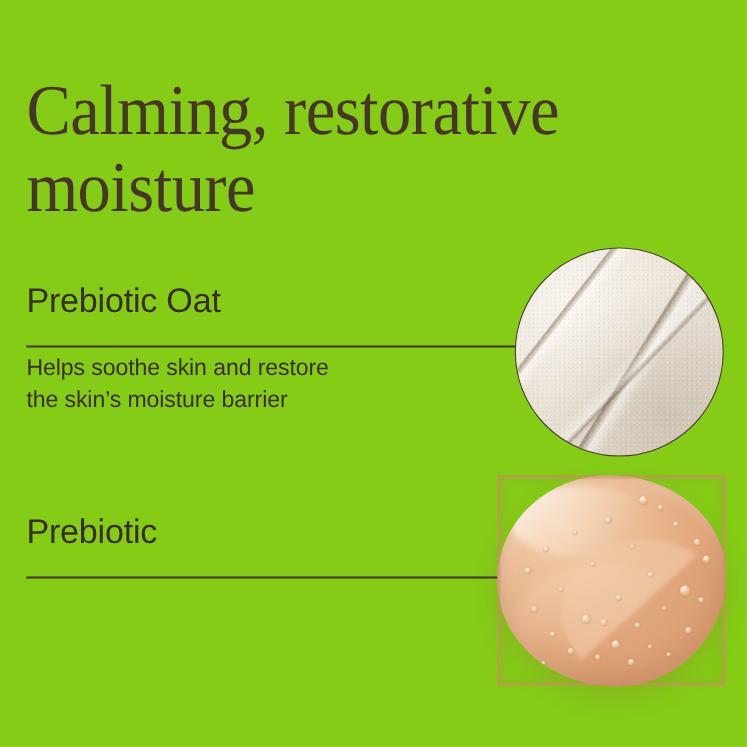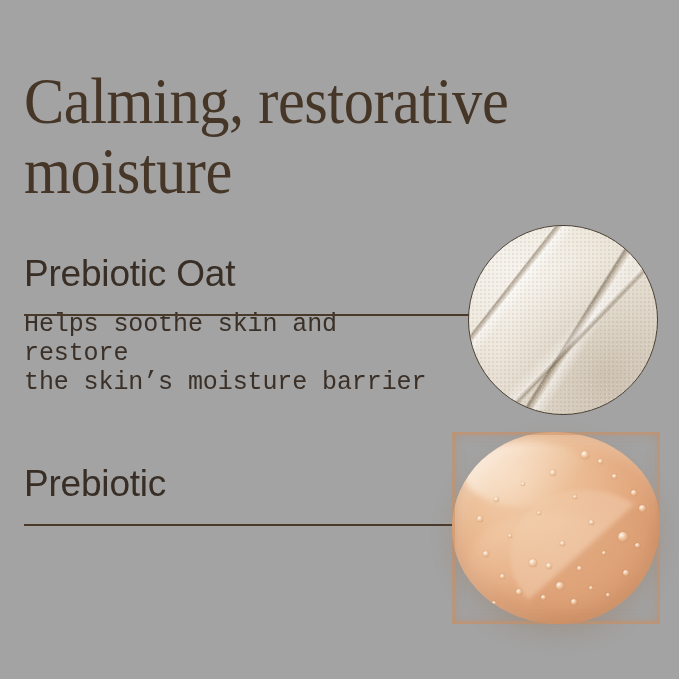--- a/index.html
+++ b/index.html
@@ -2,21 +2,21 @@
 <html><head>
 <meta charset="utf-8">
 <style>
   html,body{margin:0;padding:0;}
   body{
     width:679px;height:679px;
     background:#e8dfd1;
     font-family:"Liberation Sans", sans-serif;
     overflow:hidden;
   }
-  .canvas{position:relative;width:679px;height:679px;overflow:hidden;background:#a3a3a3;}
+  .canvas{position:relative;width:679px;height:679px;overflow:hidden;background:#84cc16;}
 
   
   .headline{
     position:absolute;left:24px;top:22px;width:620px;
     font-family:"Liberation Serif", serif;
     font-size:65px;line-height:70px;
     letter-spacing:-0.5px;
     color:#463627;
     font-weight:400;
     transform:scaleX(0.93);
@@ -24,33 +24,33 @@
     white-space:pre-line;
   }
 
   
   .block{position:absolute;left:24px;width:430px;}
   .block-oat{top:255px;}
   .block-fev{top:465px;}
 
   .ing-name{
     font-family:"Liberation Sans", sans-serif;
-    font-size:37px;line-height:38px;
+    font-size:31px;line-height:38px;
     color:#382e25;
     font-weight:400;
     letter-spacing:-0.2px;
     white-space:nowrap;
   }
   .ing-desc{
-    font-family:Liberation Mono, monospace;
-    font-size:25px;line-height:29px;
+    font-family:Liberation Sans, sans-serif;
+    font-size:21px;line-height:29px;
     color:#3a3028;
     font-weight:400;
     letter-spacing:-0.1px;
-    margin-top:17px;
+    margin-top:27px;
     white-space:pre-line;
   }
 
   
   .rule{
     position:absolute;left:24px;height:2px;
     background:#4a3a2a;
   }
   .rule-oat{top:314px;width:452px;}
   .rule-fev{top:524px;width:430px;}

